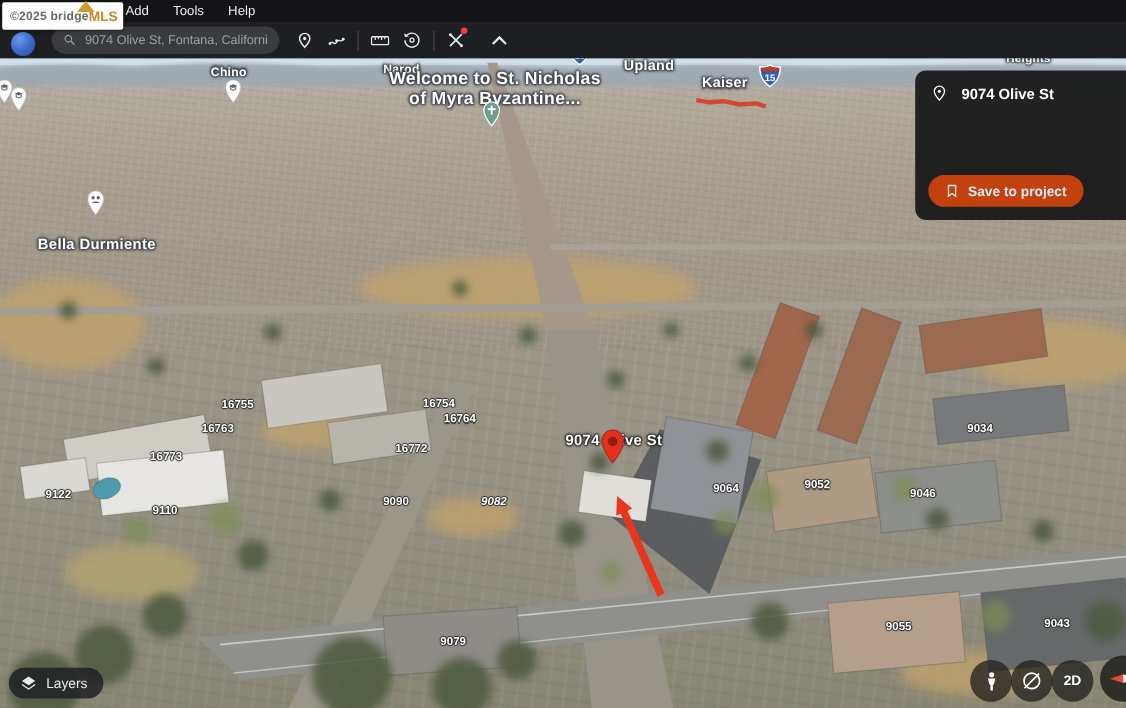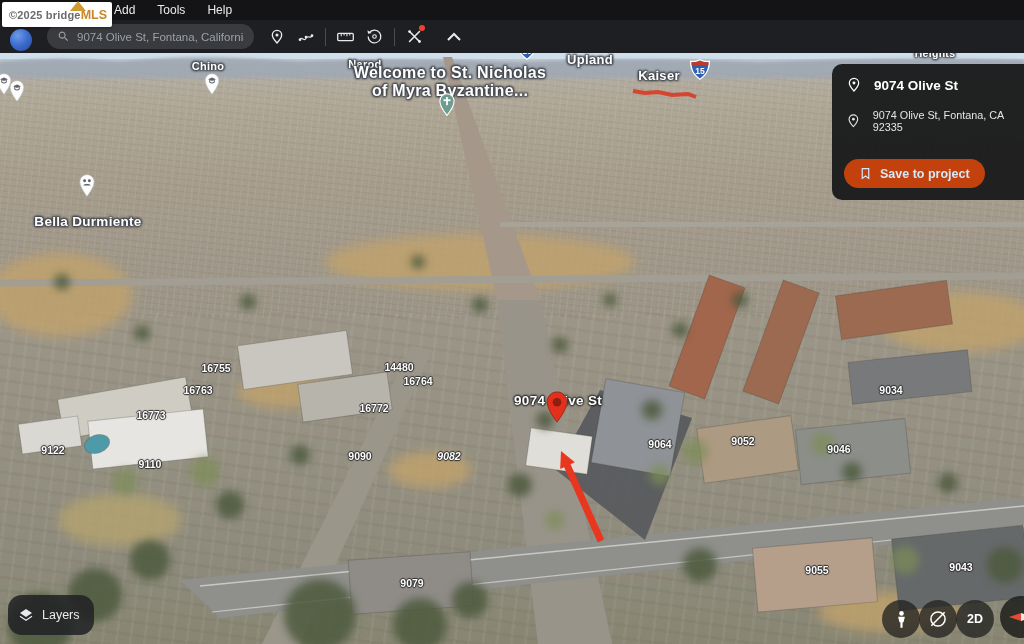--- a/index.html
+++ b/index.html
@@ -54,21 +54,21 @@
   #info-panel{position:absolute;right:0;top:64px;width:192px;height:136px;background:rgba(26,27,28,.96);border-radius:10px 0 0 10px;z-index:30;color:#fff;}
   .panel-row{display:flex;align-items:center;gap:12px;padding:0 0 0 14px;}
   .panel-row.r1{margin-top:13px;}
   .panel-row.r2{margin-top:16px;}
   .panel-title{font-size:13.5px;font-weight:700;color:#fff;}
   .panel-addr{font-size:10.8px;color:#e3e5e8;}
   #save-btn{position:absolute;left:12px;bottom:12px;height:29px;border:none;border-radius:15px;background:#c2410c;color:#d6e9f8;
     display:flex;align-items:center;gap:8px;padding:0 15px;font-size:12.5px;font-weight:600;cursor:pointer;}
 
   
-  #layers-btn{position:absolute;left:8px;bottom:9px;height:40px;border:none;border-radius:14px;background:rgba(32,33,36,.85);color:#e8eaed;
+  #layers-btn{position:absolute;left:8px;bottom:9px;height:28px;border:none;border-radius:14px;background:rgba(32,33,36,.85);color:#e8eaed;
     display:flex;align-items:center;gap:8px;padding:0 14px 0 10px;font-size:12.5px;z-index:30;cursor:pointer;}
   .ctrl-circle{position:absolute;bottom:6px;width:38px;height:38px;border-radius:50%;background:rgba(35,35,33,.78);border:none;color:#fff;
     display:flex;align-items:center;justify-content:center;z-index:30;cursor:pointer;}
   #pegman-btn{right:104px;}
   #tilt-btn{right:67px;}
   #btn-2d{right:30px;font-size:12.5px;font-weight:700;color:#fff;}
   #compass-btn{right:-18px;width:42px;height:42px;background:rgba(30,30,28,.85);}
 </style>
 </head>
 <body>
@@ -191,21 +191,21 @@
 of Myra Byzantine...</span>
       <span class="place-label" style="left: 590px; top: 60px; font-size: 13px;">Upland</span>
       <span class="place-label" style="left: 659px; top: 76px; font-size: 13px;">Kaiser</span>
       <span class="place-label" style="left: 935px; top: 53px; font-size: 10.5px;">Heights</span>
       <span class="place-label" style="left: 88px; top: 222px; font-size: 13.5px;">Bella Durmiente</span>
       <span class="parcel-label" style="left: 216px; top: 355px;">16755</span>
       <span class="parcel-label" style="left: 198px; top: 377px;">16763</span>
       <span class="parcel-label" style="left: 151px; top: 402px;">16773</span>
       <span class="parcel-label" style="left: 53px; top: 437px;">9122</span>
       <span class="parcel-label" style="left: 150px; top: 451px;">9110</span>
-      <span class="parcel-label" style="left: 399px; top: 354px;">14480</span>
+      <span class="parcel-label" style="left: 399px; top: 354px;">16754</span>
       <span class="parcel-label" style="left: 418px; top: 368px;">16764</span>
       <span class="parcel-label" style="left: 374px; top: 395px;">16772</span>
       <span class="parcel-label" style="left: 360px; top: 443px;">9090</span>
       <span class="parcel-label" style="left: 449px; top: 443px; font-style: italic;">9082</span>
       <span class="parcel-label" style="left: 660px; top: 431px;">9064</span>
       <span class="parcel-label" style="left: 743px; top: 428px;">9052</span>
       <span class="parcel-label" style="left: 839px; top: 436px;">9046</span>
       <span class="parcel-label" style="left: 891px; top: 377px;">9034</span>
       <span class="parcel-label" style="left: 817px; top: 557px;">9055</span>
       <span class="parcel-label" style="left: 961px; top: 554px;">9043</span>
@@ -320,27 +320,20 @@
     <span class="peak"></span>
   </div>
 
   <div id="info-panel">
     <div class="panel-row r1">
       <svg width="16" height="16" viewBox="0 0 24 24">
           <path fill="none" stroke="#fff" stroke-width="1.8" d="M12 21s-7-7.6-7-12a7 7 0 0 1 14 0c0 4.4-7 12-7 12z"></path>
           <circle cx="12" cy="9" r="2.2" fill="#fff"></circle>
         </svg>
       <span class="panel-title">9074 Olive St</span>
-    </div>
-    <div class="panel-row r2">
-      <svg width="16" height="16" viewBox="0 0 24 24">
-          <path fill="none" stroke="#e3e5e8" stroke-width="1.8" d="M12 21s-7-7.6-7-12a7 7 0 0 1 14 0c0 4.4-7 12-7 12z"></path>
-          <circle cx="12" cy="9" r="2.2" fill="#e3e5e8"></circle>
-        </svg>
-      <span class="panel-addr">9074 Olive St, Fontana, CA 92335</span>
     </div>
     <button id="save-btn">
       <svg width="13" height="15" viewBox="0 0 24 24">
           <path fill="none" stroke="#d6e9f8" stroke-width="2.2" d="M6 3h12v18l-6-4.5L6 21z"></path>
         </svg>
       <span>Save to project</span>
     </button>
   </div>
 
   <button id="layers-btn">

